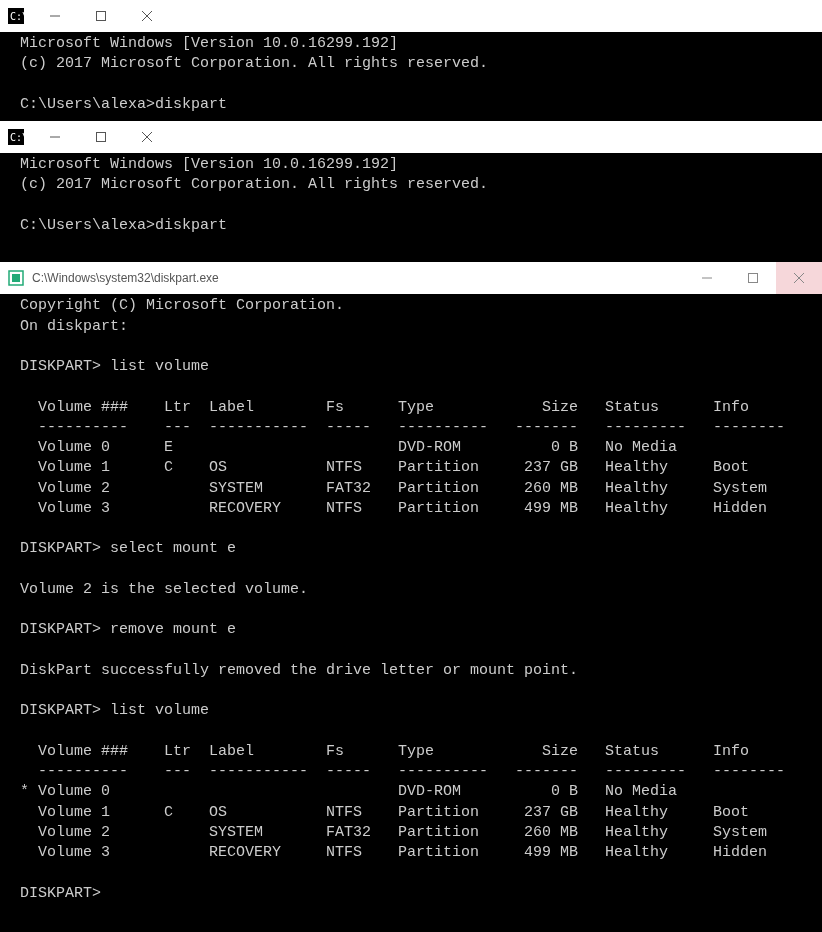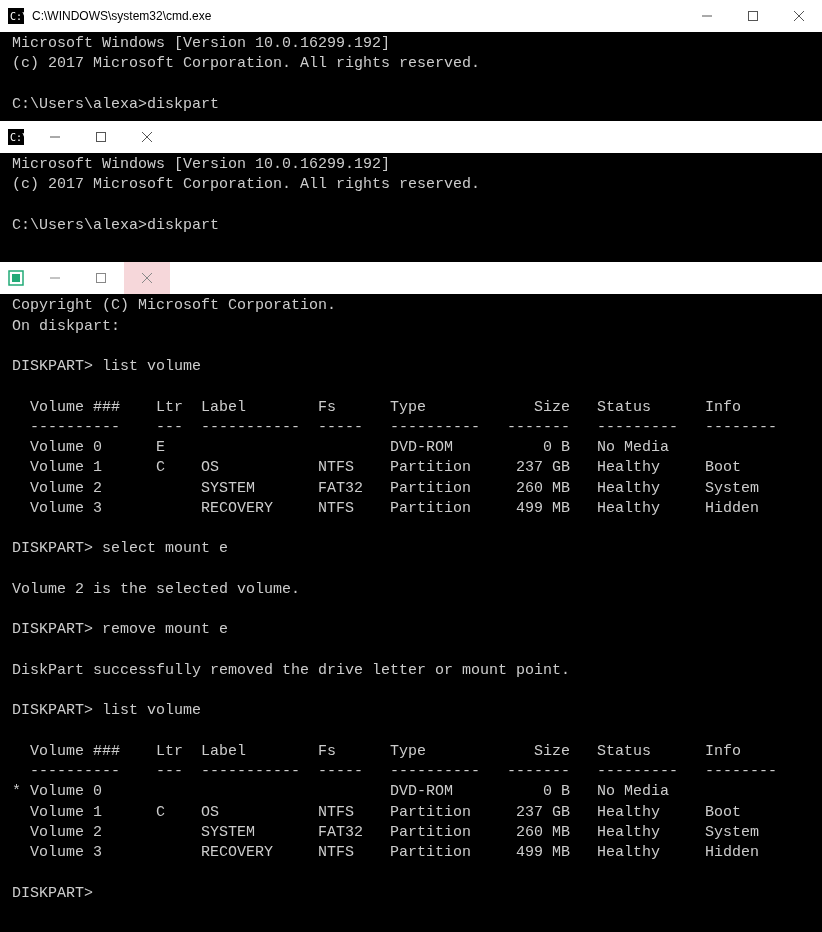--- a/index.html
+++ b/index.html
@@ -34,21 +34,21 @@
   .win-btn {
     width: 46px; height: 32px;
     display: flex; align-items: center; justify-content: center;
     color: #555;
   }
   .win-btn.close-pink { background: #f6d7da; }
   .win-btn svg { width: 10px; height: 10px; }
   .console {
     background: #000;
     color: #ccc;
-    padding: 2px 4px 6px 12px;
+    padding: 2px 4px 6px 20px;
     white-space: pre;
     line-height: 1.35;
   }
   .redacted {
     display: inline-block;
     background: #000;
     width: 160px;
     height: 1em;
     vertical-align: text-bottom;
   }
@@ -62,21 +62,20 @@
 <body>
 
 <div class="window">
   <div class="titlebar active">
     <span class="title-icon">
       <svg viewBox="0 0 16 16">
           <rect x="0" y="0" width="16" height="16" fill="#000"></rect>
           <text x="2" y="12" font-size="10" fill="#fff" font-family="monospace">C:\</text>
         </svg>
     </span>
-    <span class="title-text">C:\WINDOWS\system32\cmd.exe</span>
     <div class="win-controls">
       <div class="win-btn">
           <svg viewBox="0 0 10 10">
             <line x1="0" y1="5" x2="10" y2="5" stroke="#555" stroke-width="1"></line>
           </svg>
         </div>
       <div class="win-btn">
           <svg viewBox="0 0 10 10">
             <rect x="0.5" y="0.5" width="9" height="9" fill="none" stroke="#555" stroke-width="1"></rect>
           </svg>
@@ -132,20 +131,21 @@
 </div>
 
 <div class="window">
   <div class="titlebar">
     <span class="title-icon">
       <svg viewBox="0 0 16 16">
           <rect x="1" y="1" width="14" height="14" fill="#fff" stroke="#2a7" stroke-width="1.5"></rect>
           <rect x="4" y="4" width="8" height="8" fill="#2a7"></rect>
         </svg>
     </span>
+    <span class="title-text">C:\Windows\system32\diskpart.exe</span>
     <div class="win-controls">
       <div class="win-btn">
           <svg viewBox="0 0 10 10">
             <line x1="0" y1="5" x2="10" y2="5" stroke="#888" stroke-width="1"></line>
           </svg>
         </div>
       <div class="win-btn">
           <svg viewBox="0 0 10 10">
             <rect x="0.5" y="0.5" width="9" height="9" fill="none" stroke="#888" stroke-width="1"></rect>
           </svg>

